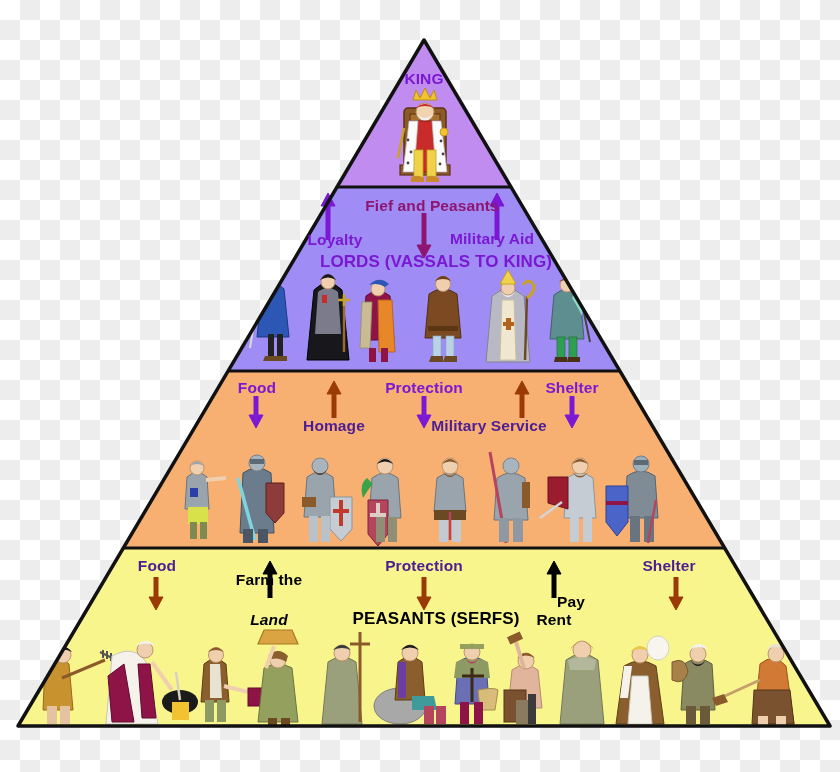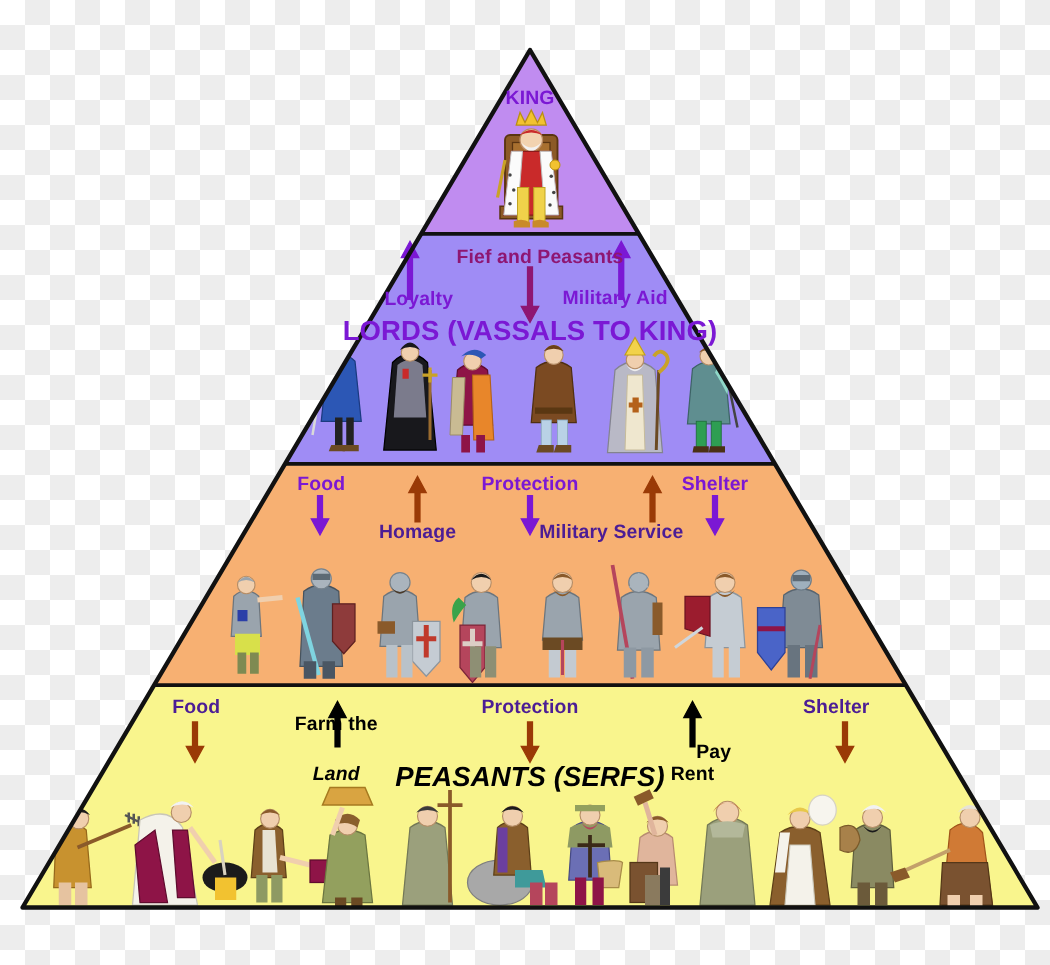--- a/index.html
+++ b/index.html
@@ -41,21 +41,21 @@
 
   
   .c-violet  { color: #7b18d4; }
   .c-plum    { color: #8e1672; }
   .c-brown   { color: #4c1d95; }
   .c-black   { color: #000000; }
 
   
   .s-king    { font-size: 15.5px; }
   .s-tier    { font-size: 15.5px; }
-  .s-big     { font-size: 22px; }
+  .s-big     { font-size: 17px; margin-left: 12px; }
 </style>
 </head>
 <body>
 
 <div id="stage">
 
   <svg id="pyramid-svg" viewBox="0 0 840 772">
     <defs>
       <clipPath id="triclip">
         <polygon points="424,40 830,726 18,726"></polygon>
@@ -444,15 +444,15 @@
   <div class="lbl ctr c-brown s-tier" style="left:334px; top:418px;">Homage</div>
   <div class="lbl ctr c-brown s-tier" style="left:489px; top:418px;">Military  Service</div>
 
   <div class="lbl ctr c-brown s-tier" style="left:157px; top:558px;">Food</div>
   <div class="lbl ctr c-brown s-tier" style="left:424px; top:558px;">Protection</div>
   <div class="lbl ctr c-brown s-tier" style="left:669px; top:558px;">Shelter</div>
   <div class="lbl ctr c-black s-tier" style="left:269px; top:572px;">Farm the</div>
   <div class="lbl ctr c-black s-tier" style="left:269px; top:612px;font-style:italic;">Land</div>
   <div class="lbl ctr c-black s-tier" style="left:571px; top:594px;">Pay</div>
   <div class="lbl ctr c-black s-tier" style="left:554px; top:612px;">Rent</div>
-  <div class="lbl ctr c-black s-big" style="left:424px; top:610px;font-style:italic;">PEASANTS (SERFS)</div>
+  <div class="lbl ctr c-black s-big" style="left:424px; top:610px;">PEASANTS (SERFS)</div>
 
 </div>
 
 </body></html>

